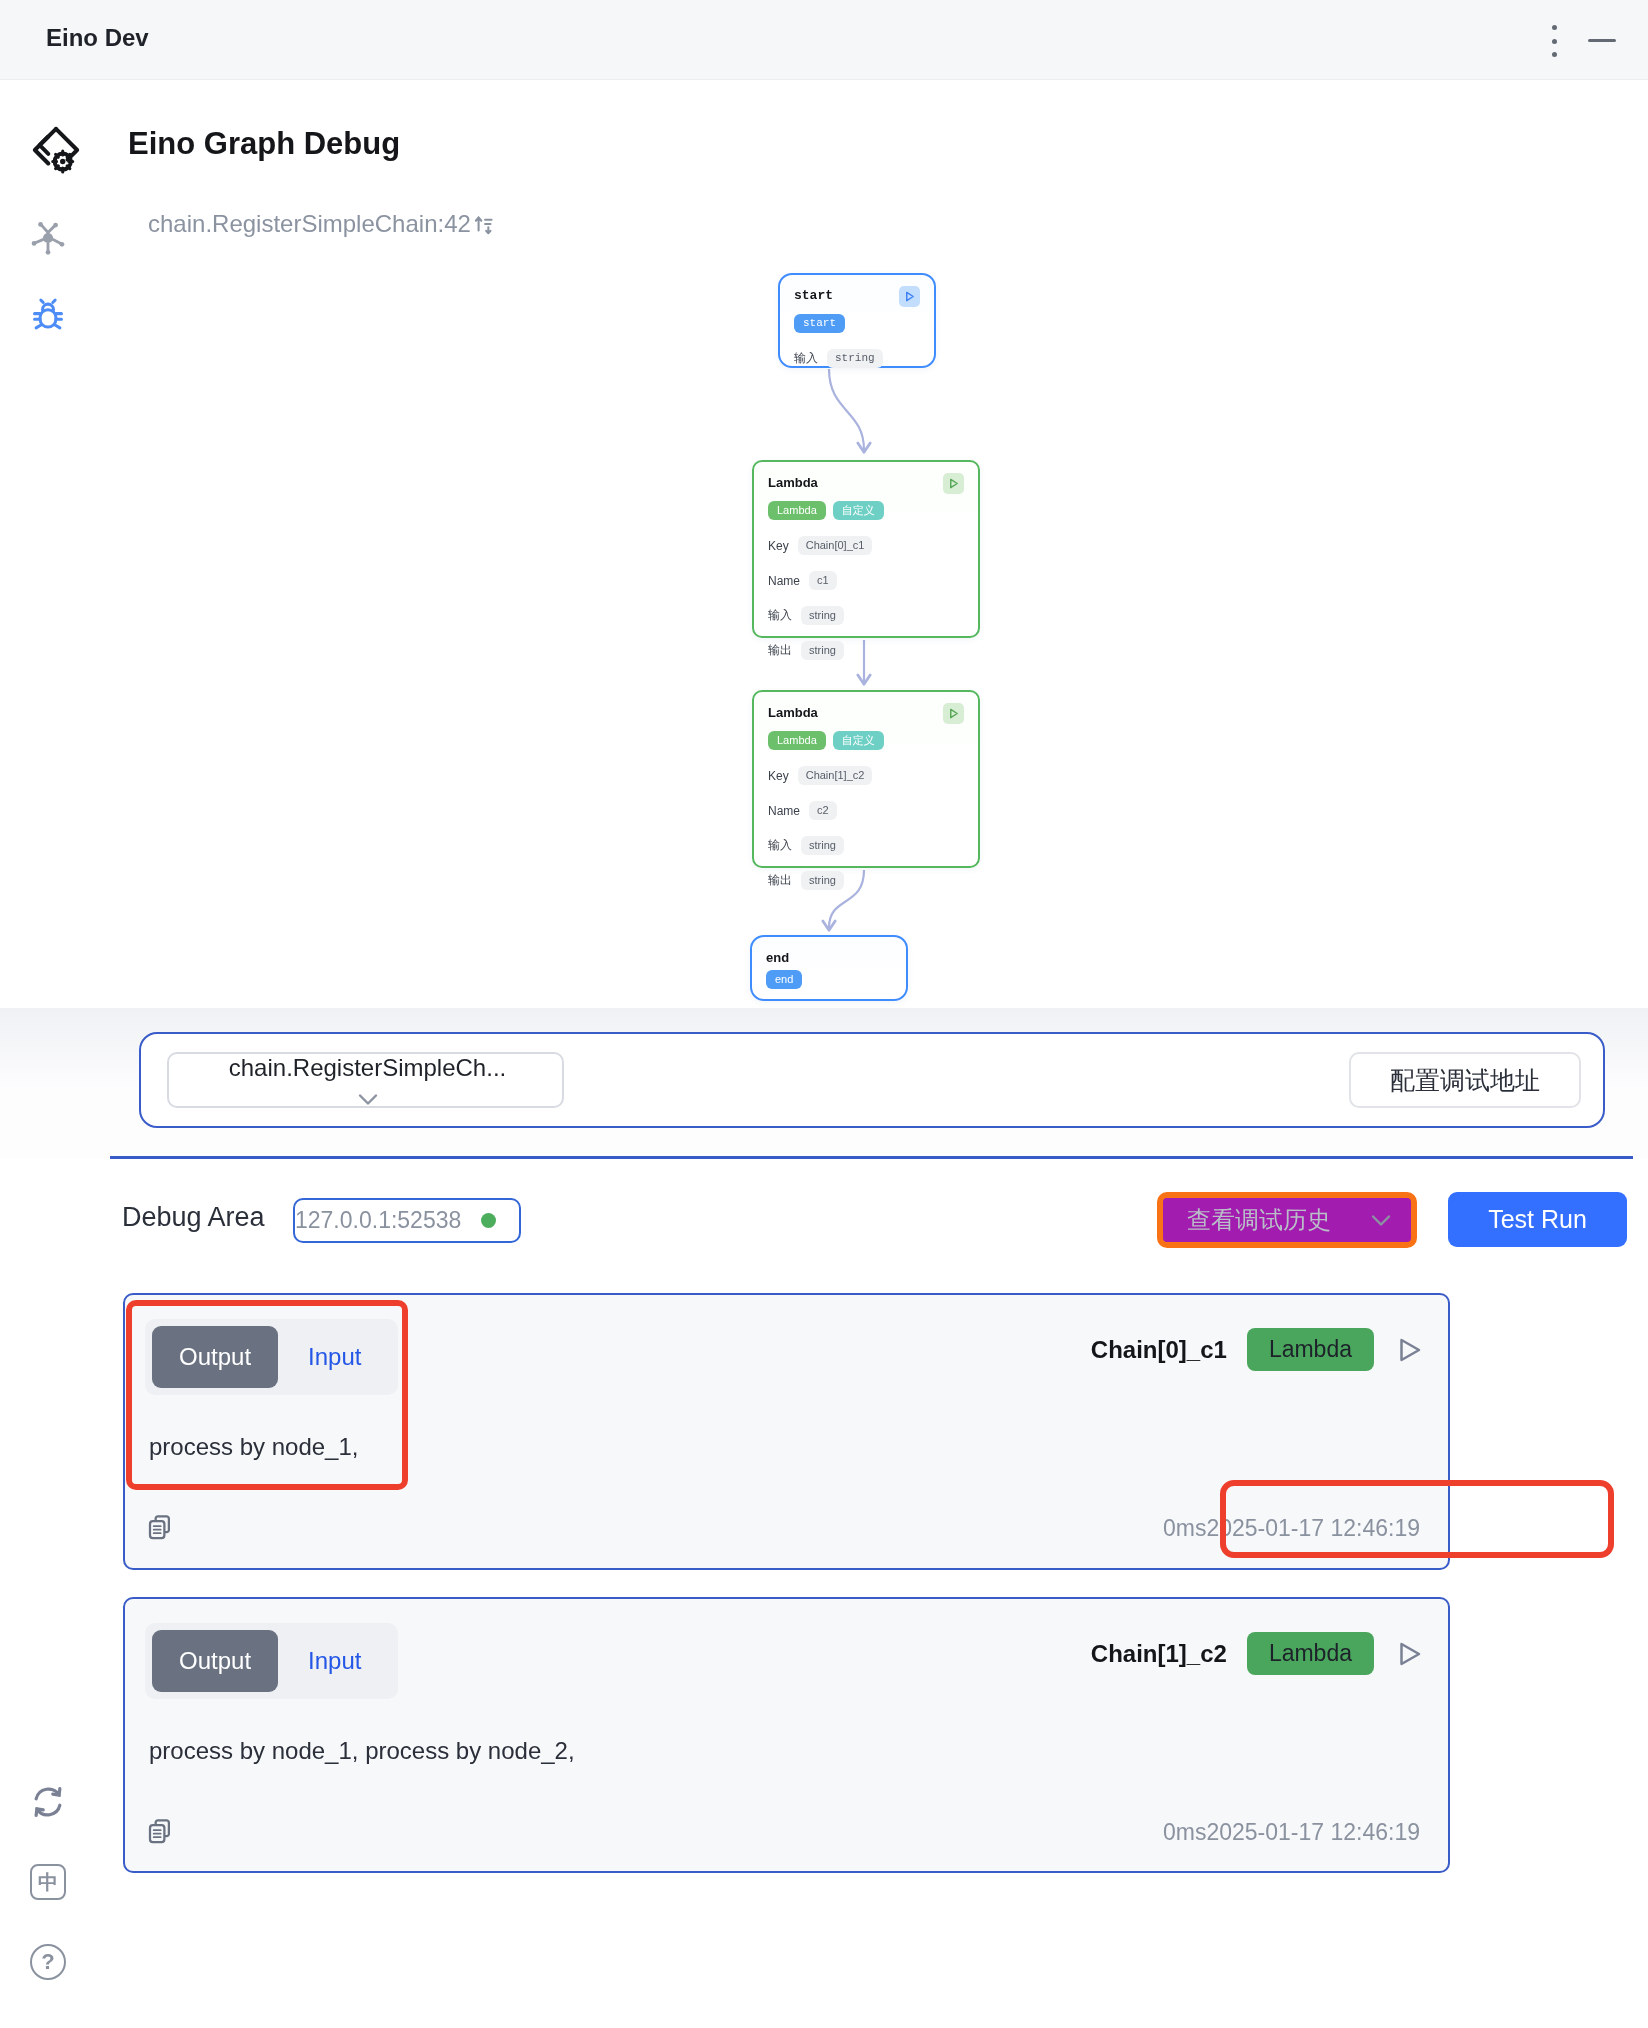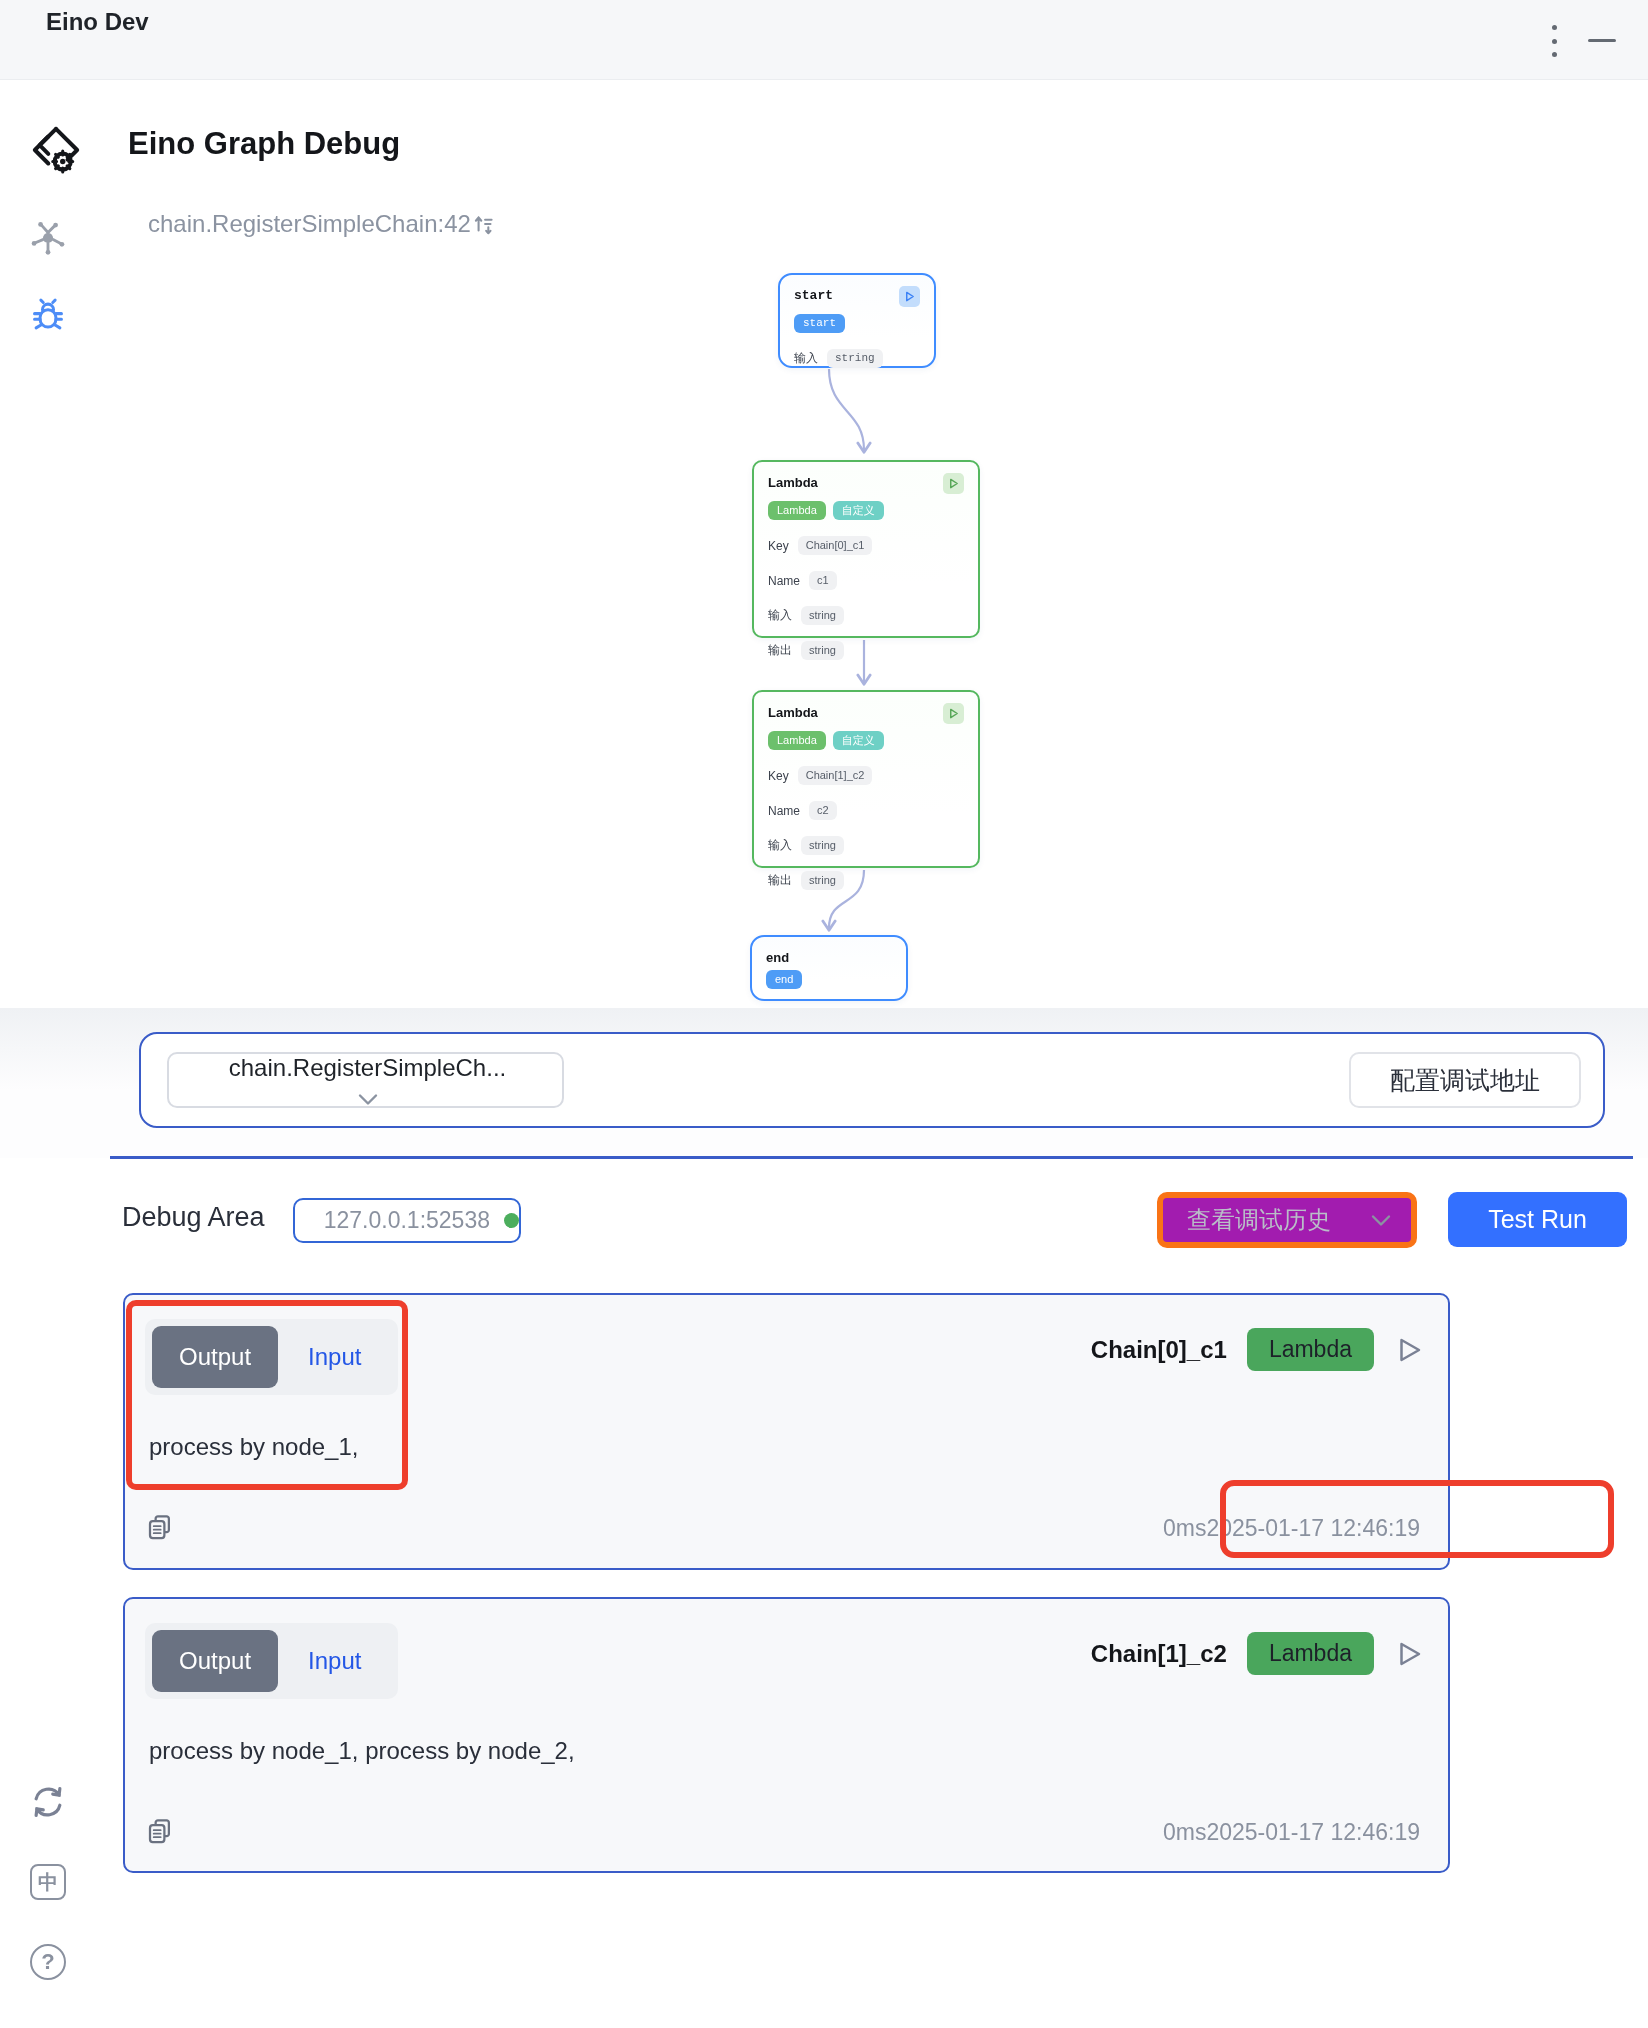--- a/index.html
+++ b/index.html
@@ -2,21 +2,21 @@
 <html><head>
 <meta charset="utf-8">
 <style>
   * { margin:0; padding:0; box-sizing:border-box; }
   html,body { background:#fff; }
   body { font-family:"Liberation Sans", sans-serif; color:#1f2329; }
   .app { position:relative; width:1648px; height:2028px; background:#fff; overflow:hidden; }
 
   
   .topbar { position:absolute; top:0; left:0; right:0; height:80px; background:#f6f7f9; border-bottom:1px solid #ebedf0; }
-  .topbar-title { position:absolute; left:46px; top:8px; font-size:24px; font-weight:bold; color:#1f2329; }
+  .topbar-title { position:absolute; left:46px; top:24px; font-size:24px; font-weight:bold; color:#1f2329; }
   .kebab-icon { position:absolute; left:1547px; top:25px; width:14px; height:32px; display:flex; flex-direction:column; justify-content:space-between; align-items:center; cursor:pointer; }
   .kebab-icon i { width:5px; height:5px; border-radius:50%; background:#646a73; }
   .min-icon { position:absolute; left:1588px; top:39px; width:28px; height:3px; background:#646a73; border-radius:2px; cursor:pointer; }
 
   
   .side-icon { position:absolute; display:flex; align-items:center; justify-content:center; cursor:pointer; }
   .lang-box { width:36px; height:36px; border:2.5px solid #8a919f; border-radius:8px; color:#8a919f; font-size:20px; font-weight:bold; display:flex; align-items:center; justify-content:center; }
   .help-circle { width:36px; height:36px; border:2.5px solid #8a919f; border-radius:50%; color:#8a919f; font-size:22px; font-weight:bold; display:flex; align-items:center; justify-content:center; }
 
   
@@ -46,21 +46,21 @@
   
   .toolbar-strip { position:absolute; left:0; top:1008px; width:1648px; height:150px; background:linear-gradient(180deg,#eff1f4 0%,#fdfdfe 55%); }
   .toolbar { position:absolute; left:139px; top:1032px; width:1466px; height:96px; background:#fff; border:2.5px solid #3a5cc8; border-radius:18px; display:flex; align-items:center; justify-content:space-between; padding:0 22px 0 26px; }
   .graph-select { width:397px; height:56px; border:2px solid #d8dbe2; border-radius:10px; background:#fff; display:flex; align-items:center; justify-content:space-between; padding:0 18px 0 22px; cursor:pointer;flex-direction:column; }
   .graph-select-text { font-size:24px; color:#1f2329; }
   .config-btn { width:232px; height:56px; border:2px solid #e1e3e8; border-radius:10px; background:#fff; font-size:25px; color:#2a2f3a; display:flex; align-items:center; justify-content:center; cursor:pointer; }
   .section-divider { position:absolute; left:110px; top:1156px; width:1523px; height:3px; background:#3a5cc8; }
 
   
   .debug-label { position:absolute; left:122px; top:1202px; font-size:27px; color:#2a2f3a; }
-  .addr-badge { position:absolute; left:293px; top:1198px; width:228px; height:45px; border:2.5px solid #3366d6; border-radius:10px; background:#fff; display:flex; align-items:center; justify-content:flex-end; gap:14px; }
+  .addr-badge { position:absolute; left:293px; top:1198px; width:228px; height:45px; border:2.5px solid #3366d6; border-radius:10px; background:#fff; display:flex; align-items:center; justify-content:flex-start; gap:20px; }
   .addr-text { font-size:23px; color:#8a919f; }
   .green-dot { width:15px; height:15px; border-radius:50%; background:#4cae5d; }
   .history-select { position:absolute; left:1157px; top:1192px; width:260px; height:56px; border:6px solid #f97316; border-radius:10px; background:#a21caf; display:flex; align-items:center; justify-content:space-between; padding:0 20px 0 24px; cursor:pointer; }
   .history-text { font-size:24px; color:#b9bec8; }
   .testrun-btn { position:absolute; left:1448px; top:1192px; width:179px; height:55px; background:#3370ff; border:none; border-radius:9px; color:#fff; font-size:25px; display:flex; align-items:center; justify-content:center; cursor:pointer; font-family:"Liberation Sans", sans-serif; }
 
   
   .card { position:absolute; left:123px; width:1327px; background:#f7f8fa; border:2px solid #3a5cc8; border-radius:10px; }
   .card1 { top:1293px; height:277px; }
   .card2 { top:1597px; height:276px; }

